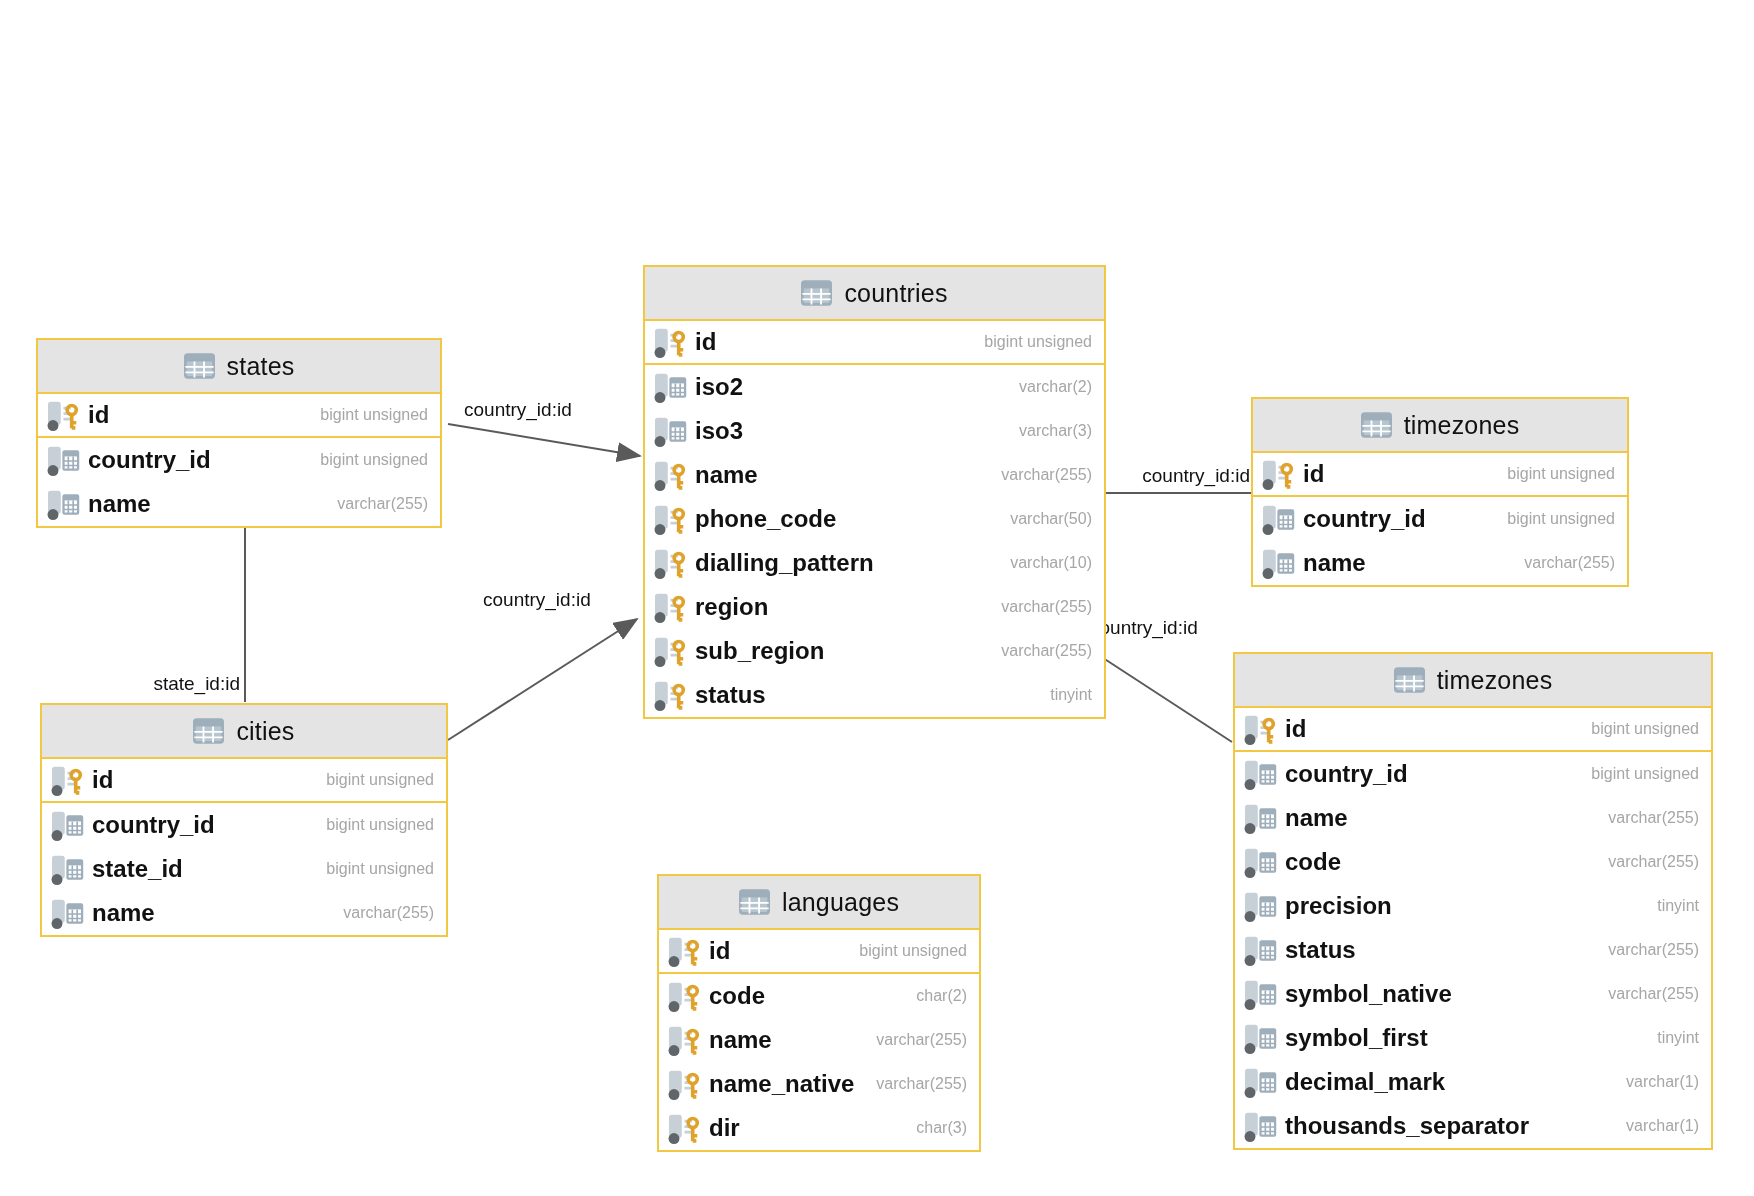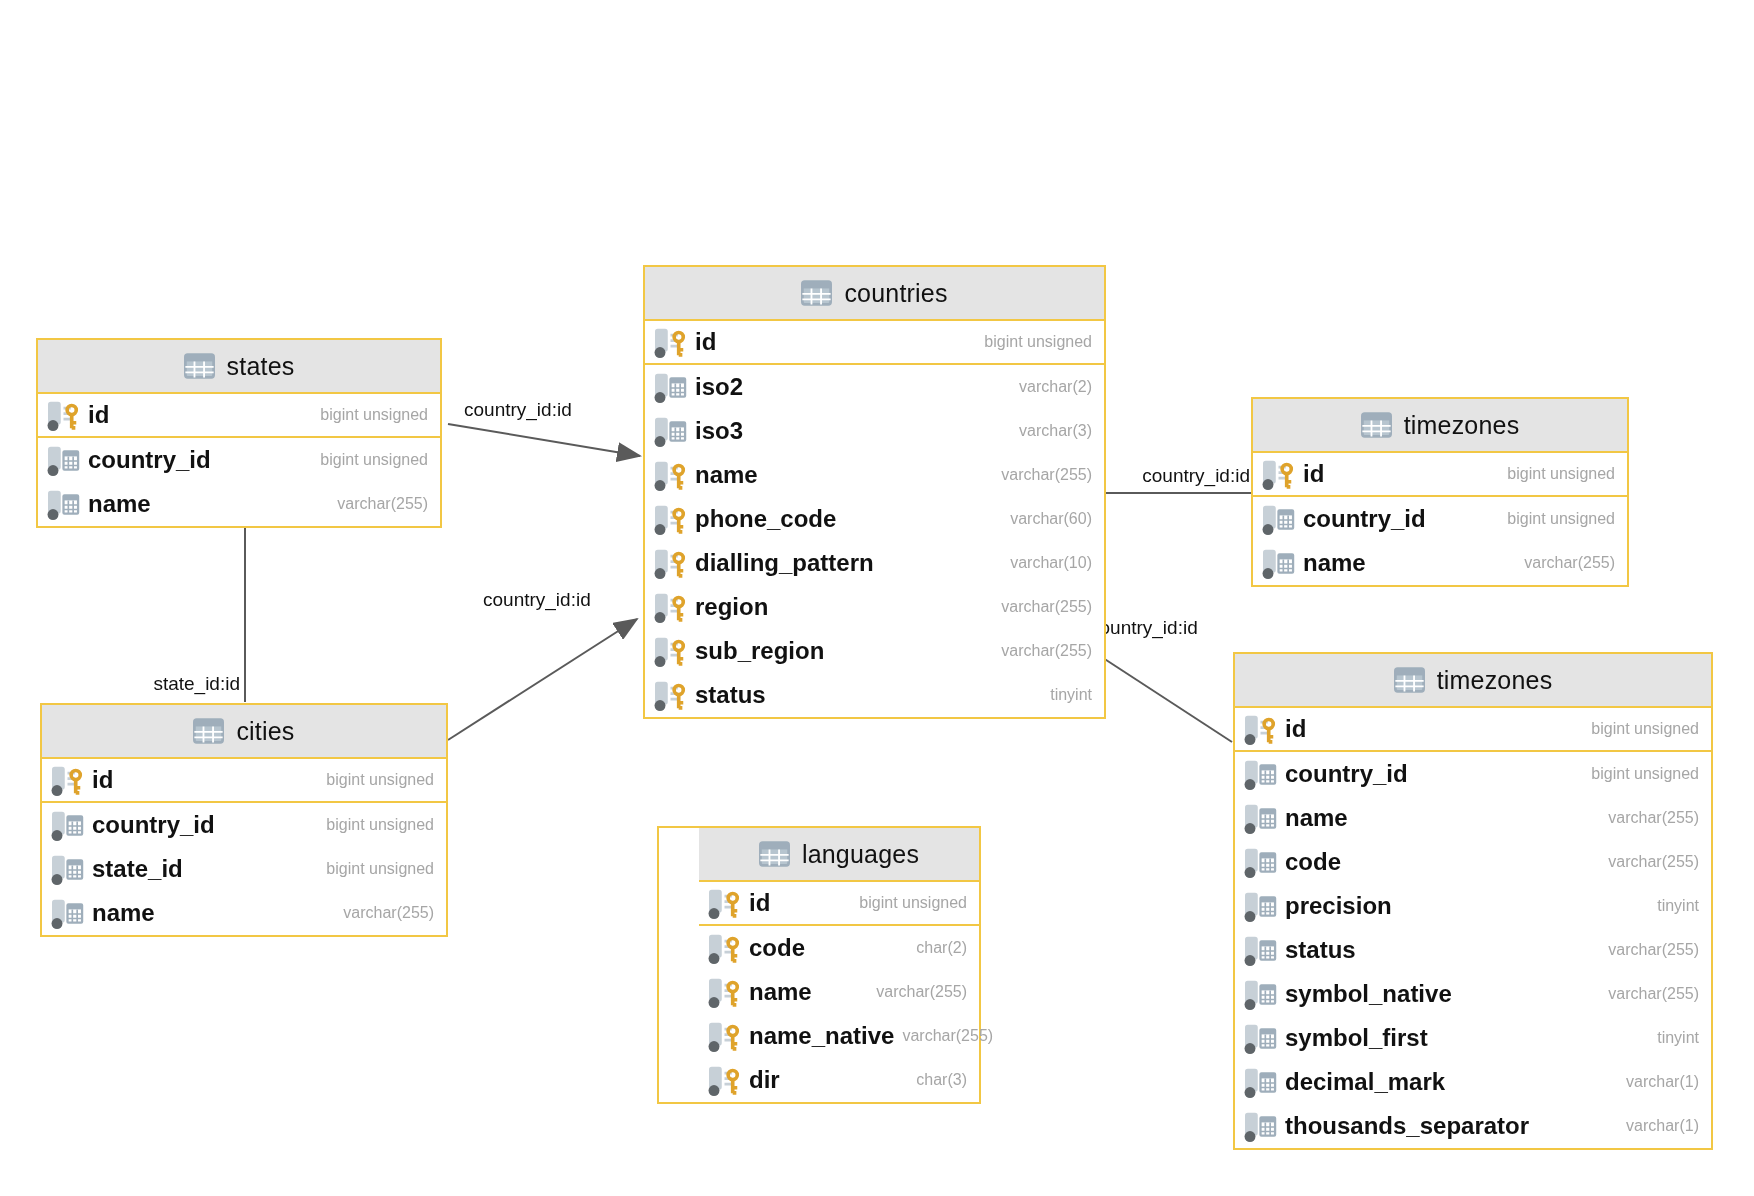--- a/index.html
+++ b/index.html
@@ -251,21 +251,21 @@
         <circle cx="7.5" cy="28" r="6" style="fill:var(--icon-dot,#5F6569)"></circle>
         <g class="icon-key">
           <path d="M19 9h8 M19 15h8 M19 21h8" style="stroke:var(--icon-page,#C7D0D7);stroke-width:3"></path>
           <circle cx="28" cy="11" r="5" style="fill:none;stroke:var(--key-color,#DFA32B);stroke-width:4"></circle>
           <path d="M28 16v15 M28 25h5 M28 30.5h4" style="fill:none;stroke:var(--key-color,#DFA32B);stroke-width:4"></path>
         </g>
 
       </svg>
     </span>
     <span class="colname">phone_code</span>
-    <span class="coltype">varchar(60)</span>
+    <span class="coltype">varchar(50)</span>
   </div>
         <div class="row">
     <span class="icon-wrap">
       <svg width="35" height="31" viewBox="0 0 38 34">
         <rect x="2" y="2" width="14" height="25" rx="3" style="fill:var(--icon-page,#C7D0D7)"></rect>
         <circle cx="7.5" cy="28" r="6" style="fill:var(--icon-dot,#5F6569)"></circle>
         <g class="icon-key">
           <path d="M19 9h8 M19 15h8 M19 21h8" style="stroke:var(--icon-page,#C7D0D7);stroke-width:3"></path>
           <circle cx="28" cy="11" r="5" style="fill:none;stroke:var(--key-color,#DFA32B);stroke-width:4"></circle>
           <path d="M28 16v15 M28 25h5 M28 30.5h4" style="fill:none;stroke:var(--key-color,#DFA32B);stroke-width:4"></path>
@@ -466,21 +466,21 @@
           <path d="M24.3 12.5V27 M29.6 12.5V27" style="stroke:var(--grid-icon,#9FAEBB);stroke-width:1.8"></path>
           <path d="M19 17.5h16 M19 22.5h16" style="stroke:var(--grid-icon,#9FAEBB);stroke-width:1.8"></path>
         </g>
       </svg>
     </span>
     <span class="colname">name</span>
     <span class="coltype">varchar(255)</span>
   </div>
       </div>
   </div>
-    <div class="db-table" style="left: 657px; top: 826px; width: 324px; padding-left: 40px;">
+    <div class="db-table" style="left: 657px; top: 874px; width: 324px;">
     <div class="table-header">
       <span class="icon-wrap">
         <svg width="31" height="26" viewBox="0 0 34 28">
           <rect x="1.5" y="1.5" width="31" height="25" rx="2.5" style="fill:#B7C5CF;stroke:var(--grid-icon,#9FAEBB);stroke-width:3"></rect>
           <rect x="1.5" y="1.5" width="31" height="7.5" style="fill:var(--grid-icon,#9FAEBB)"></rect>
           <path d="M11.5 9v17.5 M22 9v17.5" style="stroke:#ffffff;stroke-width:2"></path>
           <path d="M1.5 15h31 M1.5 21h31" style="stroke:#ffffff;stroke-width:2"></path>
         </svg>
       </span>
       <span class="table-title">languages</span>

